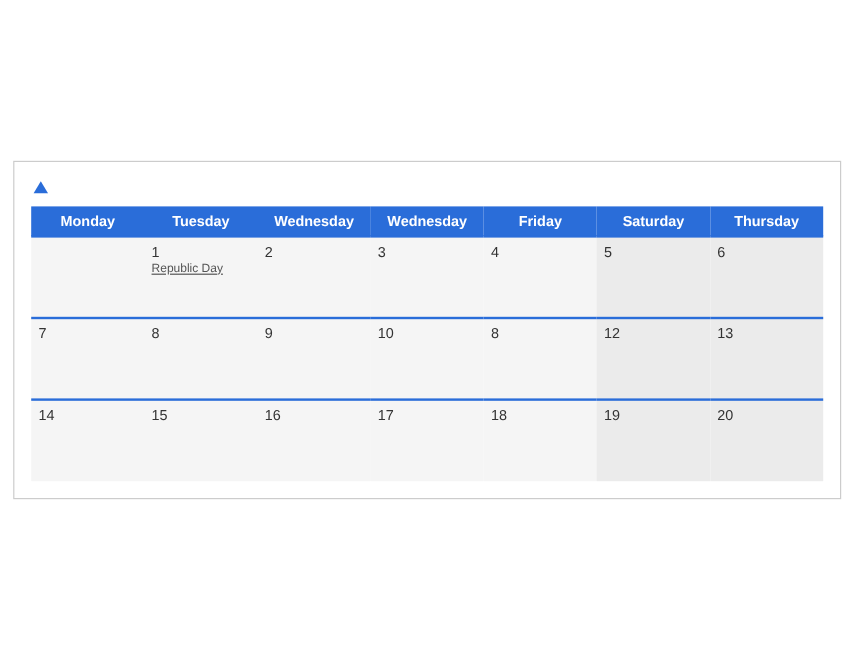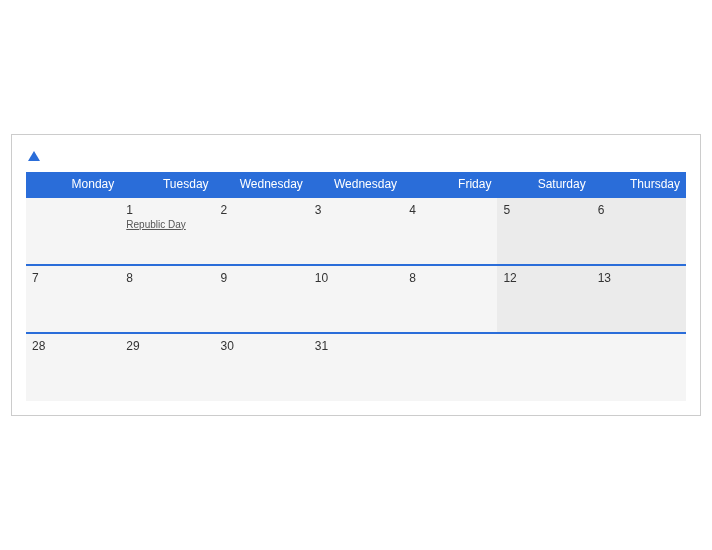--- a/index.html
+++ b/index.html
@@ -64,23 +64,23 @@
       min-width: 120px;
     }
     .calendar-table {
       width: 100%;
       border-collapse: collapse;
     }
     .calendar-table thead tr th {
       background: #2a6dd9;
       color: #fff;
       font-size: 12px;
-      font-weight: normal;
+      font-weight: bold;
       padding: 5px 6px;
-      text-align: right;
+      text-align: center;
       border: none;
     }
     .calendar-table tbody tr {
       border-top: 2px solid #2a6dd9;
     }
     .calendar-table tbody tr td {
       width: calc(100% / 7);
       height: 68px;
       vertical-align: top;
       padding: 5px 6px;
@@ -178,30 +178,36 @@
           </td>
           <td>
             <span class="day-number">12</span>
           </td>
           <td>
             <span class="day-number">13</span>
           </td>
         </tr>
         <tr>
           <td>
-            <span class="day-number">28</span>
-          </td>
-          <td>
-            <span class="day-number">29</span>
-          </td>
-          <td>
-            <span class="day-number">30</span>
-          </td>
-          <td>
-            <span class="day-number">31</span>
-          </td>
-          <td class="empty-cell"></td>
-          <td class="empty-cell"></td>
-          <td class="empty-cell"></td>
+            <span class="day-number">14</span>
+          </td>
+          <td>
+            <span class="day-number">15</span>
+          </td>
+          <td>
+            <span class="day-number">16</span>
+          </td>
+          <td>
+            <span class="day-number">17</span>
+          </td>
+          <td>
+            <span class="day-number">18</span>
+          </td>
+          <td>
+            <span class="day-number">19</span>
+          </td>
+          <td>
+            <span class="day-number">20</span>
+          </td>
         </tr>
       </tbody>
   </table>
 </div>
 
 </body></html>

